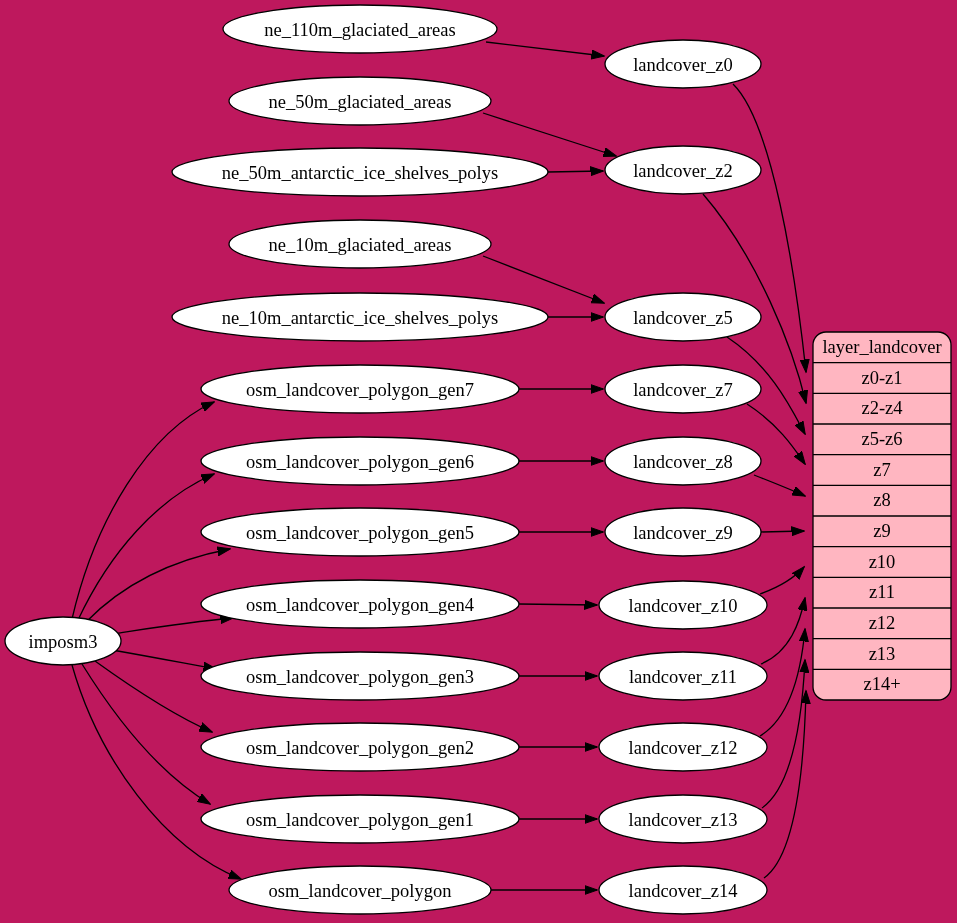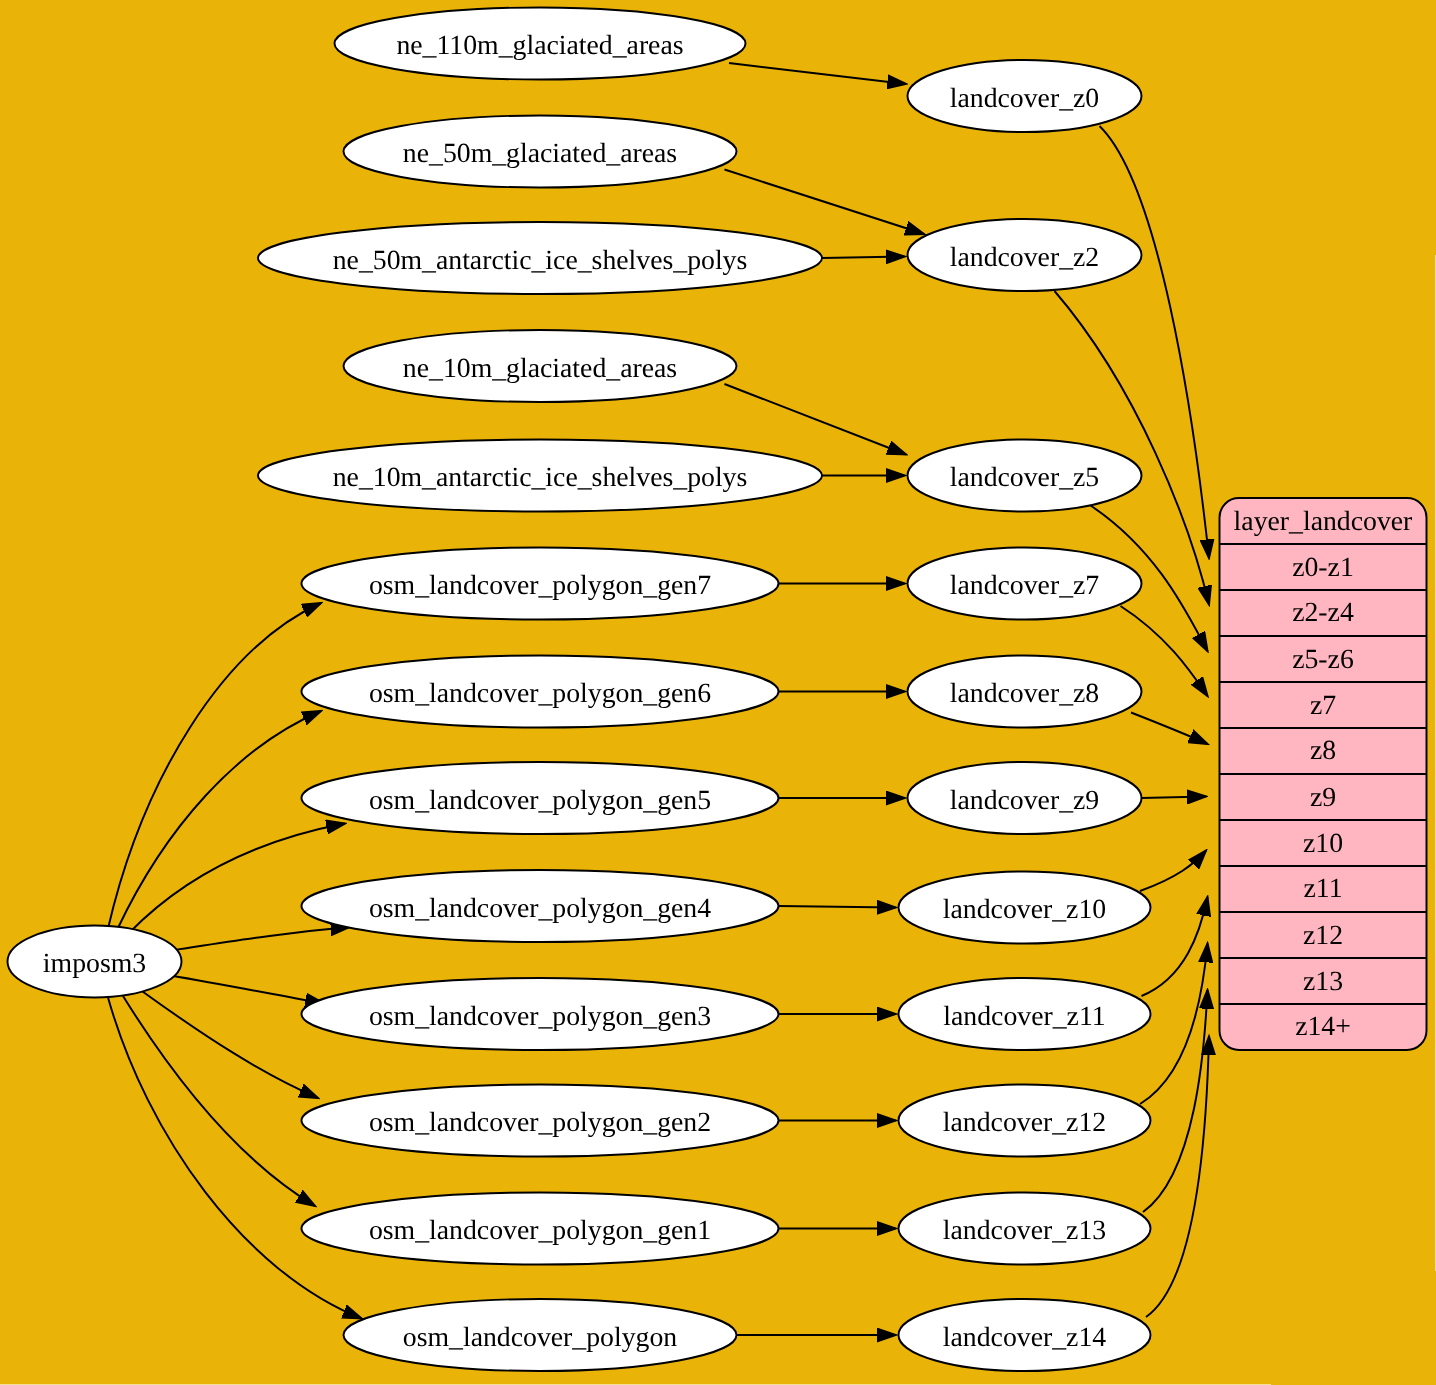--- a/index.html
+++ b/index.html
@@ -1,16 +1,16 @@
 <!DOCTYPE html>
 <html><head>
 <meta charset="utf-8">
 <style>
   html, body { margin: 0; padding: 0; background: #ffffff; }
-  .stage { position: relative; width: 957px; height: 923px; background: #eab308; }
+  .stage { position: relative; width: 957px; height: 923px; background: #be185d; }
   svg text {
     font-family: "Liberation Serif", "DejaVu Serif", serif;
     font-size: 18.5px;
     fill: #000000;
     text-anchor: middle;
   }
   .node ellipse { fill: #ffffff; stroke: #000000; stroke-width: 1.3; }
   .edge { fill: none; stroke: #000000; stroke-width: 1.3; }
   .tbl-outline { stroke: #000000; stroke-width: 1.3; }
   .tbl-line { stroke: #000000; stroke-width: 1.3; }

